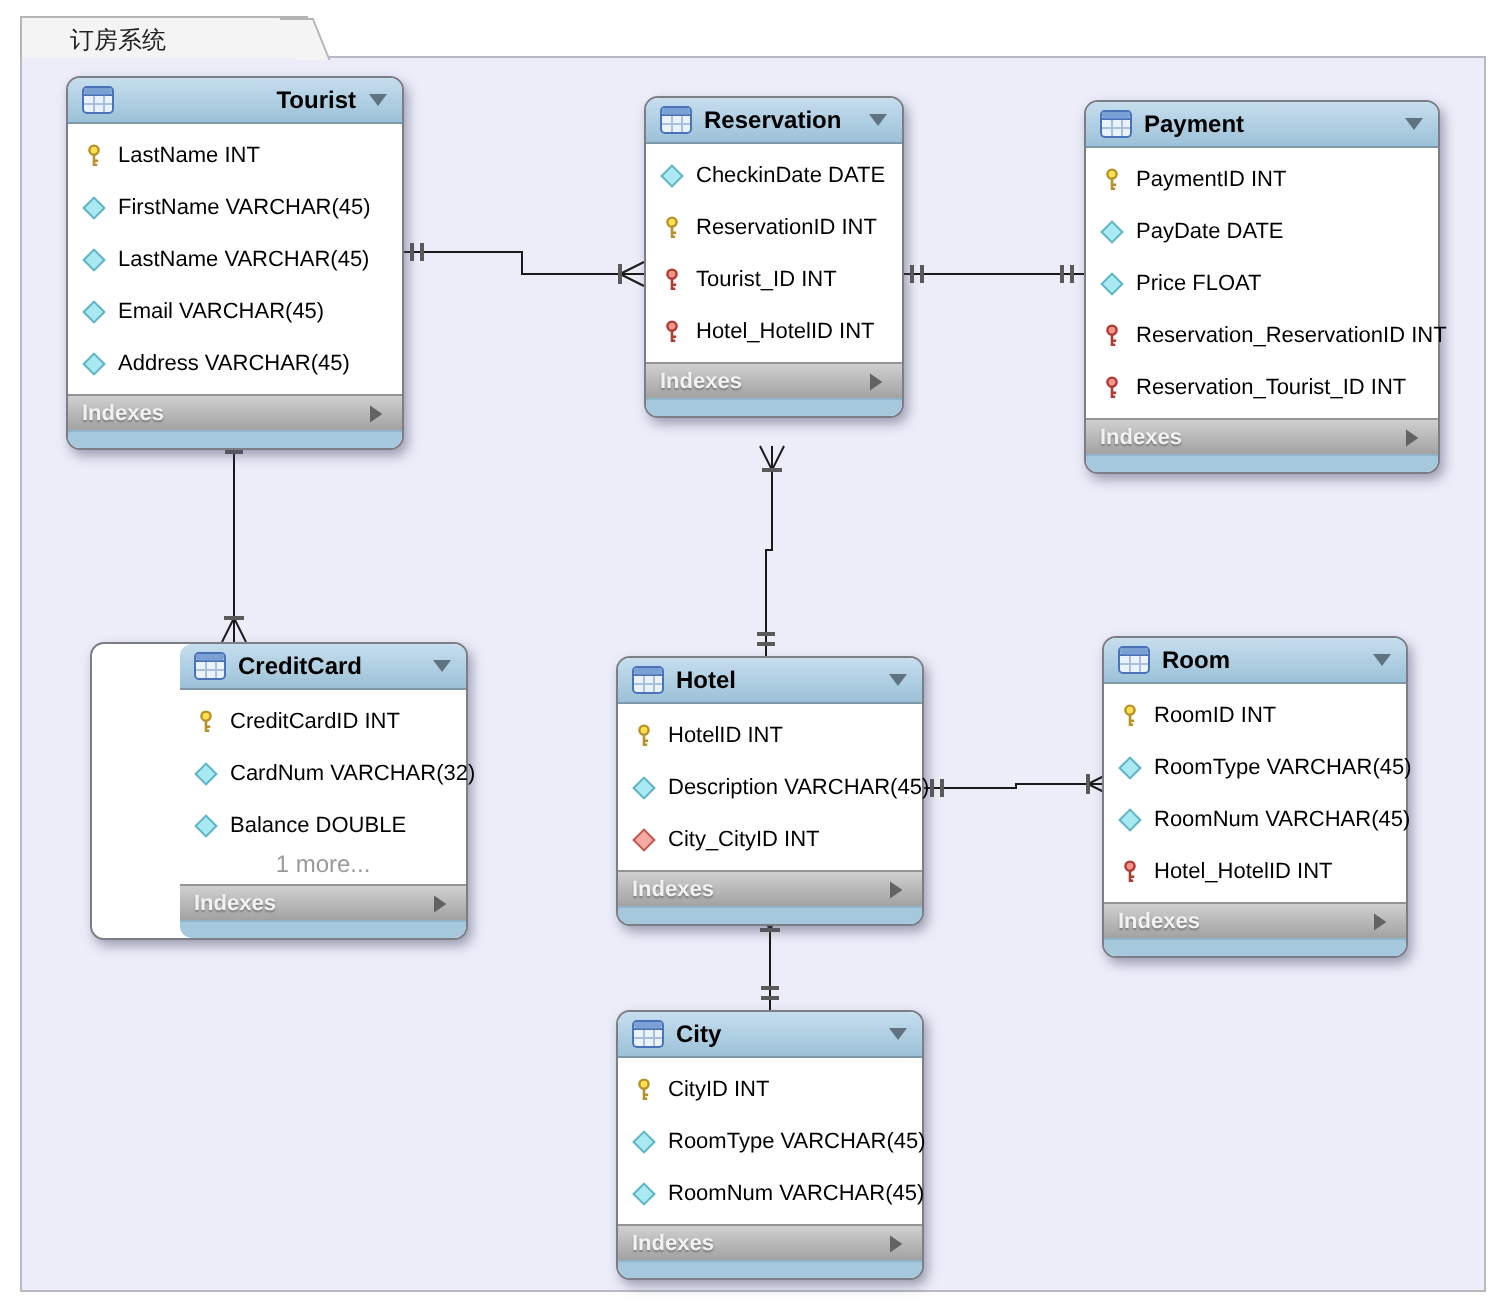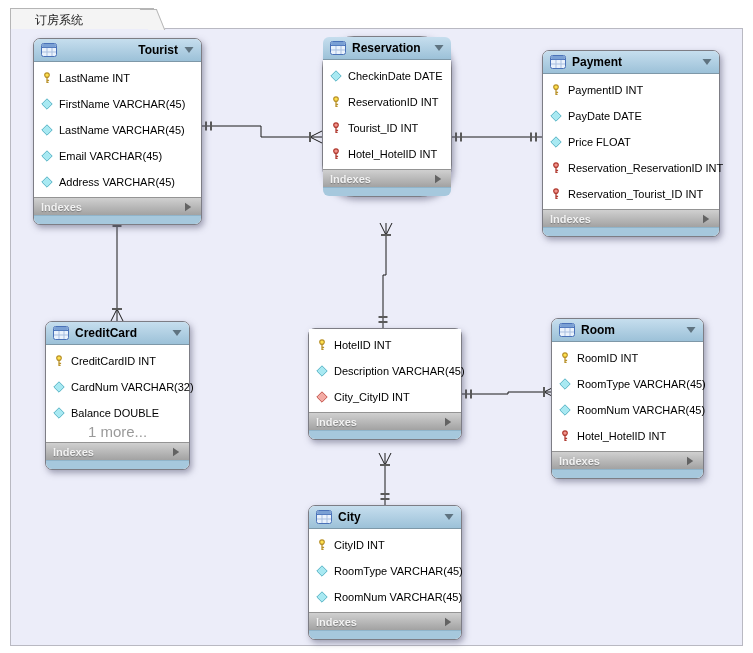--- a/index.html
+++ b/index.html
@@ -34,21 +34,21 @@
   .thead{
     height:22px;display:flex;align-items:center;gap:6px;padding:0 7px;
     background:linear-gradient(#c6deee,#9cc1d8);
     border-bottom:1px solid #7e98a8;border-radius:6px 6px 0 0;
     font-weight:bold;font-size:12px;color:#000;
   }
   .thead .title{flex:1;overflow:hidden;white-space:nowrap;}
   .tbody{background:#fff;padding:3px 0 2px 0;}
   .col-row{height:26px;display:flex;align-items:center;gap:6px;padding:0 7px;
     font-size:11px;color:#000;white-space:nowrap;}
-  .more-row{height:14px;line-height:12px;text-align:center;font-size:15px;color:#9a9a9a;}
+  .more-row{height:14px;line-height:12px;text-align:center;font-size:12px;color:#9a9a9a;}
   .tfoot{
     height:17px;display:flex;align-items:center;padding:0 7px;
     background:linear-gradient(#d0d0d0,#a2a2a2);border-top:1px solid #949494;
     color:#f2f2f2;font-weight:bold;font-size:11px;text-shadow:0 1px 1px #7a7a7a;
   }
   .tfoot .flex{flex:1;}
   .strip{height:8px;background:#a6c8dd;border-top:1px solid #90b4ca;border-radius:0 0 6px 6px;}
   .ic{display:inline-flex;width:12px;height:12px;flex:0 0 auto;}
   .ic svg{width:12px;height:12px;}
   .hicon{display:inline-flex;width:16px;height:14px;}
@@ -165,21 +165,21 @@
       <span>Indexes</span>
       <span class="flex"></span>
       <span class="arrow">
         <svg viewBox="0 0 8 10">
           <path d="M1 0.8 L7.2 5 L1 9.2 Z" fill="#636363"></path>
         </svg>
       </span>
     </div>
     <div class="strip"></div>
   </div>
-<div class="table-card" style="left: 322px; top: 36px; width: 128px; border-radius: 32px;">
+<div class="table-card" style="left: 322px; top: 48px; width: 128px;">
     <div class="thead">
       <span class="hicon">
         <svg viewBox="0 0 16 14">
           <rect x="0.5" y="0.5" width="15" height="13" rx="2" fill="#eaf2fc" stroke="#4a72b8"></rect>
           <path d="M0.5 4.5 H15.5" stroke="#4a72b8"></path>
           <rect x="1" y="1" width="14" height="3.2" rx="1.5" fill="#7aa0d4"></rect>
           <path d="M6 5 V13 M11 5 V13 M1 9 H15" stroke="#a9bfe0"></path>
         </svg>
       </span>
       <span class="title">Reservation</span>
@@ -303,21 +303,21 @@
       <span>Indexes</span>
       <span class="flex"></span>
       <span class="arrow">
         <svg viewBox="0 0 8 10">
           <path d="M1 0.8 L7.2 5 L1 9.2 Z" fill="#636363"></path>
         </svg>
       </span>
     </div>
     <div class="strip"></div>
   </div>
-<div class="table-card" style="left: 45px; top: 321px; width: 143px;">
+<div class="table-card" style="left: 45px; top: 321px; width: 143px; padding-left: 44px;">
     <div class="thead">
       <span class="hicon">
         <svg viewBox="0 0 16 14">
           <rect x="0.5" y="0.5" width="15" height="13" rx="2" fill="#eaf2fc" stroke="#4a72b8"></rect>
           <path d="M0.5 4.5 H15.5" stroke="#4a72b8"></path>
           <rect x="1" y="1" width="14" height="3.2" rx="1.5" fill="#7aa0d4"></rect>
           <path d="M6 5 V13 M11 5 V13 M1 9 H15" stroke="#a9bfe0"></path>
         </svg>
       </span>
       <span class="title">CreditCard</span>
@@ -360,20 +360,36 @@
       <span class="flex"></span>
       <span class="arrow">
         <svg viewBox="0 0 8 10">
           <path d="M1 0.8 L7.2 5 L1 9.2 Z" fill="#636363"></path>
         </svg>
       </span>
     </div>
     <div class="strip"></div>
   </div>
 <div class="table-card" style="left: 308px; top: 328px; width: 152px;">
+    <div class="thead">
+      <span class="hicon">
+        <svg viewBox="0 0 16 14">
+          <rect x="0.5" y="0.5" width="15" height="13" rx="2" fill="#eaf2fc" stroke="#4a72b8"></rect>
+          <path d="M0.5 4.5 H15.5" stroke="#4a72b8"></path>
+          <rect x="1" y="1" width="14" height="3.2" rx="1.5" fill="#7aa0d4"></rect>
+          <path d="M6 5 V13 M11 5 V13 M1 9 H15" stroke="#a9bfe0"></path>
+        </svg>
+      </span>
+      <span class="title">Hotel</span>
+      <span class="arrow">
+        <svg viewBox="0 0 10 8">
+          <path d="M0.5 1 H9.5 L5 7 Z" fill="#5f7380"></path>
+        </svg>
+      </span>
+    </div>
     <div class="tbody">
       <div class="col-row">
         <span class="ic">
           <svg viewBox="0 0 12 12">
             <circle cx="6" cy="3.1" r="2.3" fill="#ffe14d" stroke="#b8912a" stroke-width="1.2"></circle>
             <path d="M6 5.4 V11 M6 8.4 H8.1 M6 10.4 H7.6" stroke="#b8912a" stroke-width="1.3" fill="none"></path>
           </svg>
         </span>
         <span>HotelID INT</span>
       </div>

